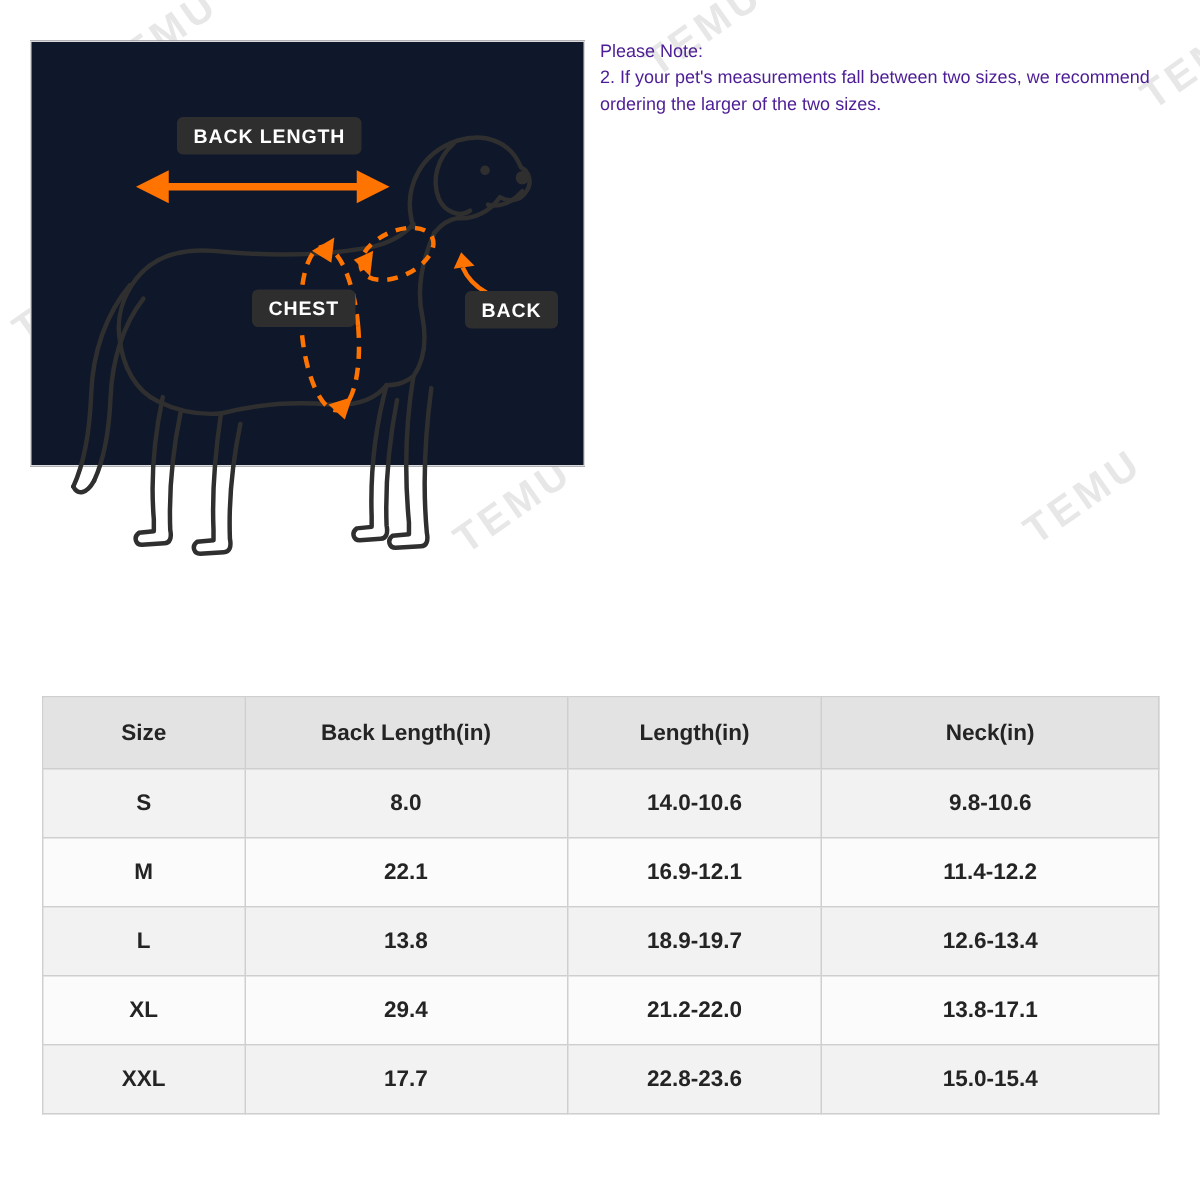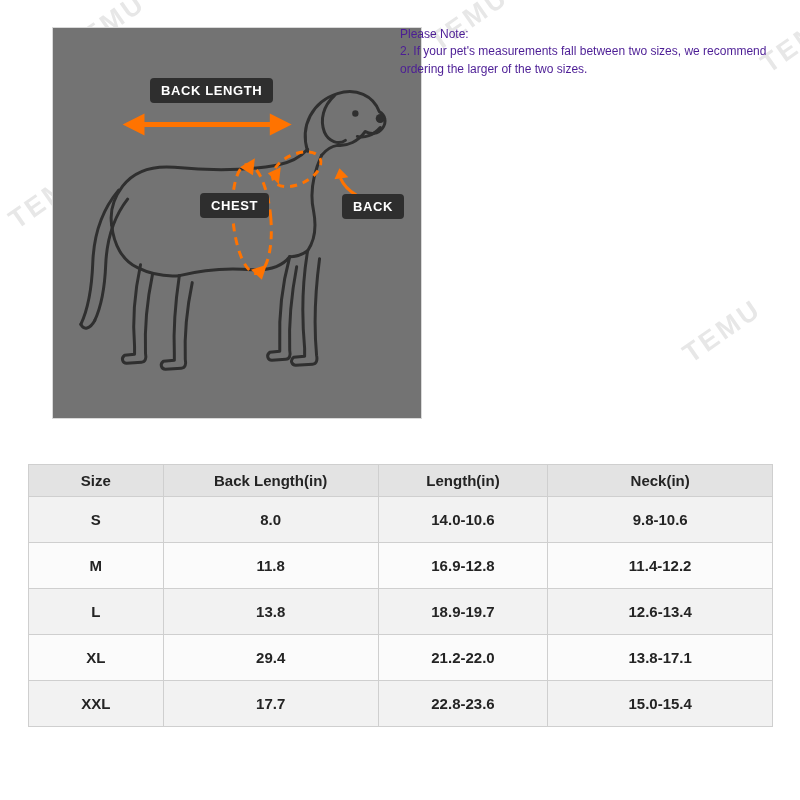--- a/index.html
+++ b/index.html
@@ -11,40 +11,40 @@
         letter-spacing:3px; transform:rotate(-35deg); pointer-events:none; }
   .wm1{ left:62px;  top:10px; }
   .wm2{ left:4px;   top:182px; }
   .wm3{ left:298px; top:322px; }
   .wm4{ left:196px; top:128px; opacity:0.20; }
   .wm5{ left:425px; top:4px; }
   .wm6{ left:756px; top:26px; }
   .wm7{ left:678px; top:316px; }
 
   
-  .diagram-box { position:absolute; left:20px; top:27px; width:370px; height:392px;
-                 border:1px solid #d9d9d9; background:#737373;margin-left:32px; }
+  .diagram-box { position:absolute; left:20px; top:27px; width:370px; height:284px;
+                 border:1px solid #d9d9d9; background:#0f172a; }
   .diagram-box svg { position:absolute; left:0; top:0; }
   .badge { position:absolute; background:#2e2e2e; color:#fff; font-weight:bold; font-size:13px;
            letter-spacing:0.6px; padding:5px 11px; border-radius:4px; white-space:nowrap; }
   .badge-back  { left:97px;  top:50px; }
   .badge-chest { left:147px; top:165px; }
   .badge-neck  { left:289px; top:166px; }
 
   
   .notes { position:absolute; left:400px; top:26px; width:394px; font-size:12px;
            line-height:1.45; color:#4c1d95; }
   .notes p { margin:0; }
 
   
   .size-table { position:absolute; left:28px; top:464px; width:745px;
                 border-collapse:collapse; table-layout:fixed; }
   .size-table th, .size-table td { border:1px solid #cfcfcf; text-align:center;
                 font-size:15px; font-weight:bold; color:#242424; height:46px; padding:0 4px; }
-  .size-table thead th { background:#e3e3e3; height:32px; }
+  .size-table thead th { background:#e3e3e3; height:48px; }
   .size-table tbody tr:nth-child(odd)  { background:#f2f2f2; }
   .size-table tbody tr:nth-child(even) { background:#fbfbfb; }
 </style>
 </head>
 <body>
 
 <div class="page">
 
   <span class="wm wm1">TEMU</span>
   <span class="wm wm2">TEMU</span>
@@ -123,22 +123,22 @@
     </thead>
     <tbody>
       <tr>
         <td>S</td>
         <td>8.0</td>
         <td>14.0-10.6</td>
         <td>9.8-10.6</td>
       </tr>
       <tr>
         <td>M</td>
-        <td>11.8</td>
-        <td>16.9-12.8</td>
+        <td>22.1</td>
+        <td>16.9-12.1</td>
         <td>11.4-12.2</td>
       </tr>
       <tr>
         <td>L</td>
         <td>13.8</td>
         <td>18.9-19.7</td>
         <td>12.6-13.4</td>
       </tr>
       <tr>
         <td>XL</td>

